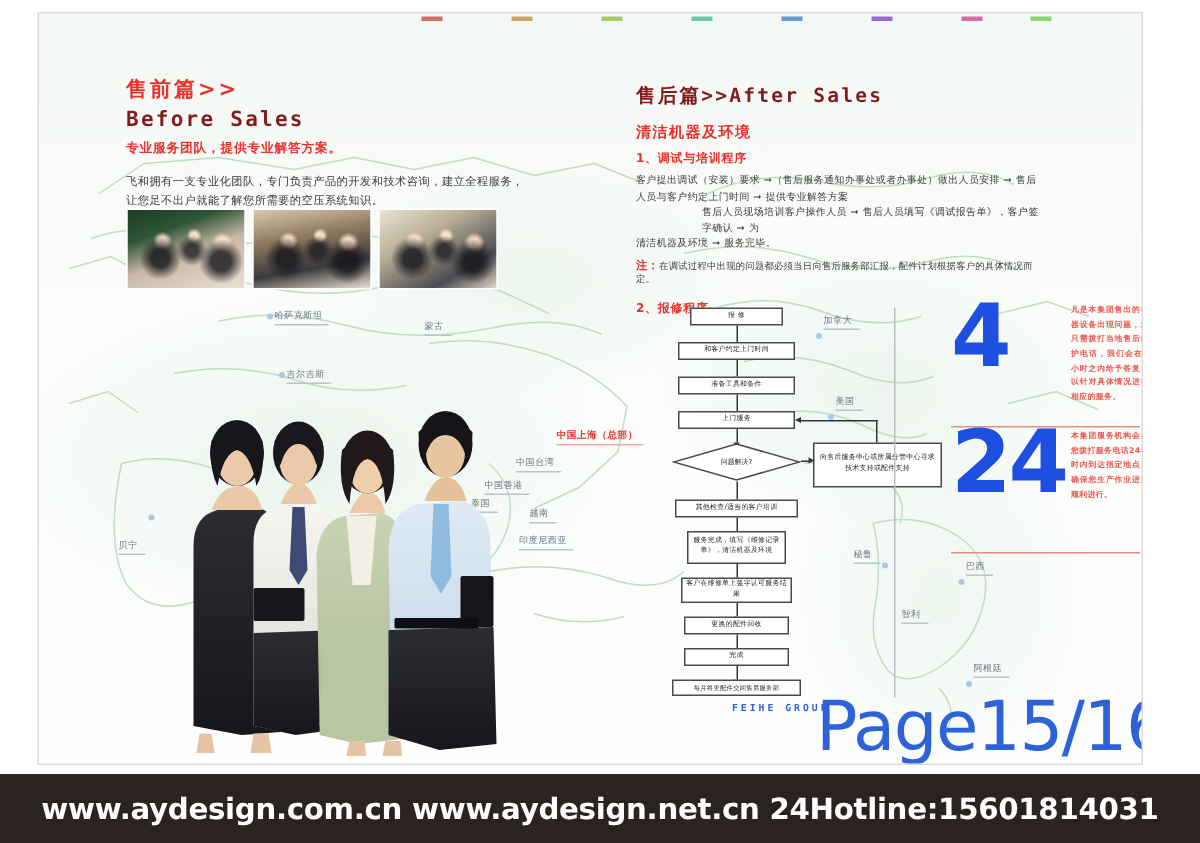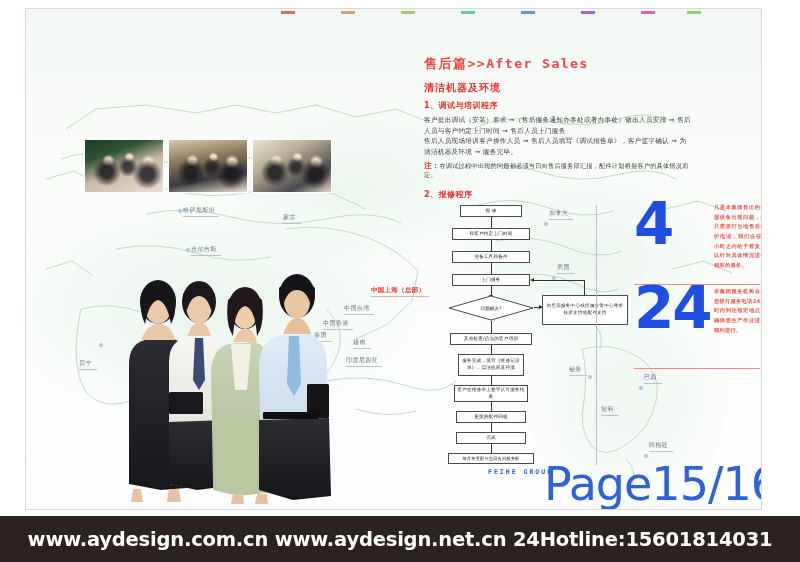--- a/index.html
+++ b/index.html
@@ -37,21 +37,21 @@
   .spread-title{
     position:absolute;left:155px;top:26px;width:330px;
     font-size:16px;letter-spacing:1px;color:#8e95b7;
     font-family:"DejaVu Sans","Liberation Sans",sans-serif;
     white-space:nowrap;
   }
   .sec-head-cn{
     font-size:14px;font-weight:bold;color:#e8322c;letter-spacing:2px;
   }
   .sec-head-en{
-    font-size:14px;font-weight:bold;color:#ef4444;letter-spacing:1.5px;
+    font-size:14px;font-weight:bold;color:#7f1d1d;letter-spacing:1.5px;
     font-family:"DejaVu Sans Mono","Liberation Mono",monospace;
   }
   .sec-sub{
     font-size:8.5px;font-weight:bold;color:#e8322c;letter-spacing:.5px;
   }
   .body-cn{
     font-size:7.5px;color:#3a3a3a;line-height:1.75;letter-spacing:.3px;
   }
 
   
@@ -243,20 +243,27 @@
       <div class="mlabel" style="left:618px;top:364px;"><span>巴西</span><i style="width:18px"></i></div>
       <div class="mdot" style="left:613px;top:377px;"></div>
 
       <div class="mlabel" style="left:575px;top:396px;"><span>智利</span><i style="width:18px"></i></div>
 
       <div class="mlabel" style="left:623px;top:432px;"><span>阿根廷</span><i style="width:24px"></i></div>
       <div class="mdot" style="left:618px;top:445px;"></div>
     </div>
 
 
+    <div class="left-col">
+      <div class="ln sec-head-cn">售前篇&gt;&gt;</div>
+      <div class="ln sec-head-en">Before Sales</div>
+      <div class="ln sec-sub" style="margin-top:5px;">专业服务团队，提供专业解答方案。</div>
+      <div class="body-cn" style="margin-top:9px;">飞和拥有一支专业化团队，专门负责产品的开发和技术咨询，建立全程服务，</div>
+      <div class="body-cn">让您足不出户就能了解您所需要的空压系统知识。</div>
+    </div>
 
     <div class="photo-strip">
       <div class="photo p1"></div>
       <div class="photo p2"></div>
       <div class="photo p3"></div>
     </div>
 
     <svg class="people" viewBox="0 0 240 320">
       <defs>
         <linearGradient id="suitDark" x1="0" y1="0" x2="0" y2="1">
@@ -321,22 +328,22 @@
         <rect x="196" y="200" width="22" height="34" rx="1.5" fill="#16161a"></rect>
         <rect x="152" y="228" width="56" height="7" rx="1" fill="#0f0f13"></rect>
       </g>
     </svg>
 
     <div class="right-col">
       <div class="ln sec-head-en" style="font-size:13px;">售后篇&gt;&gt;After Sales</div>
       <div class="proc-title">清洁机器及环境</div>
       <div class="step-title">1、调试与培训程序</div>
       <div class="body-cn" style="font-size:6.6px;line-height:1.6;">客户提出调试（安装）要求 ➞（售后服务通知办事处或者办事处）做出人员安排 ➞ 售后</div>
-      <div class="body-cn" style="font-size:6.6px;line-height:1.6;">人员与客户约定上门时间 ➞ 售后人员上门服务</div>
-      <div class="body-cn" style="font-size:6.6px;line-height:1.6;">售后人员现场培训客户操作人员 ➞ 售后人员填写《调试报告单》，客户签字确认 ➞ 为</div>
+      <div class="body-cn" style="font-size:6.6px;line-height:1.6;">人员与客户约定上门时间 ➞ 提供专业解答方案</div>
+      <div class="body-cn" style="font-size:6.6px;line-height:1.6;margin-left:44px;">售后人员现场培训客户操作人员 ➞ 售后人员填写《调试报告单》，客户签字确认 ➞ 为</div>
       <div class="body-cn" style="font-size:6.6px;line-height:1.6;">清洁机器及环境 ➞ 服务完毕。</div>
       <div class="note" style="margin-top:4px;">
         <b>注：</b><span>在调试过程中出现的问题都必须当日向售后服务部汇报，配件计划根据客户的具体情况而定。</span>
       </div>
       <div class="step-title" style="margin-top:9px;">2、报修程序</div>
     </div>
 
     <div class="flow">
       <div class="fbox" style="left:26px;top:0;width:62px;height:12px;">报  修</div>
       <div class="flow-arrow" style="left:57px;top:12px;height:11px;"></div>

